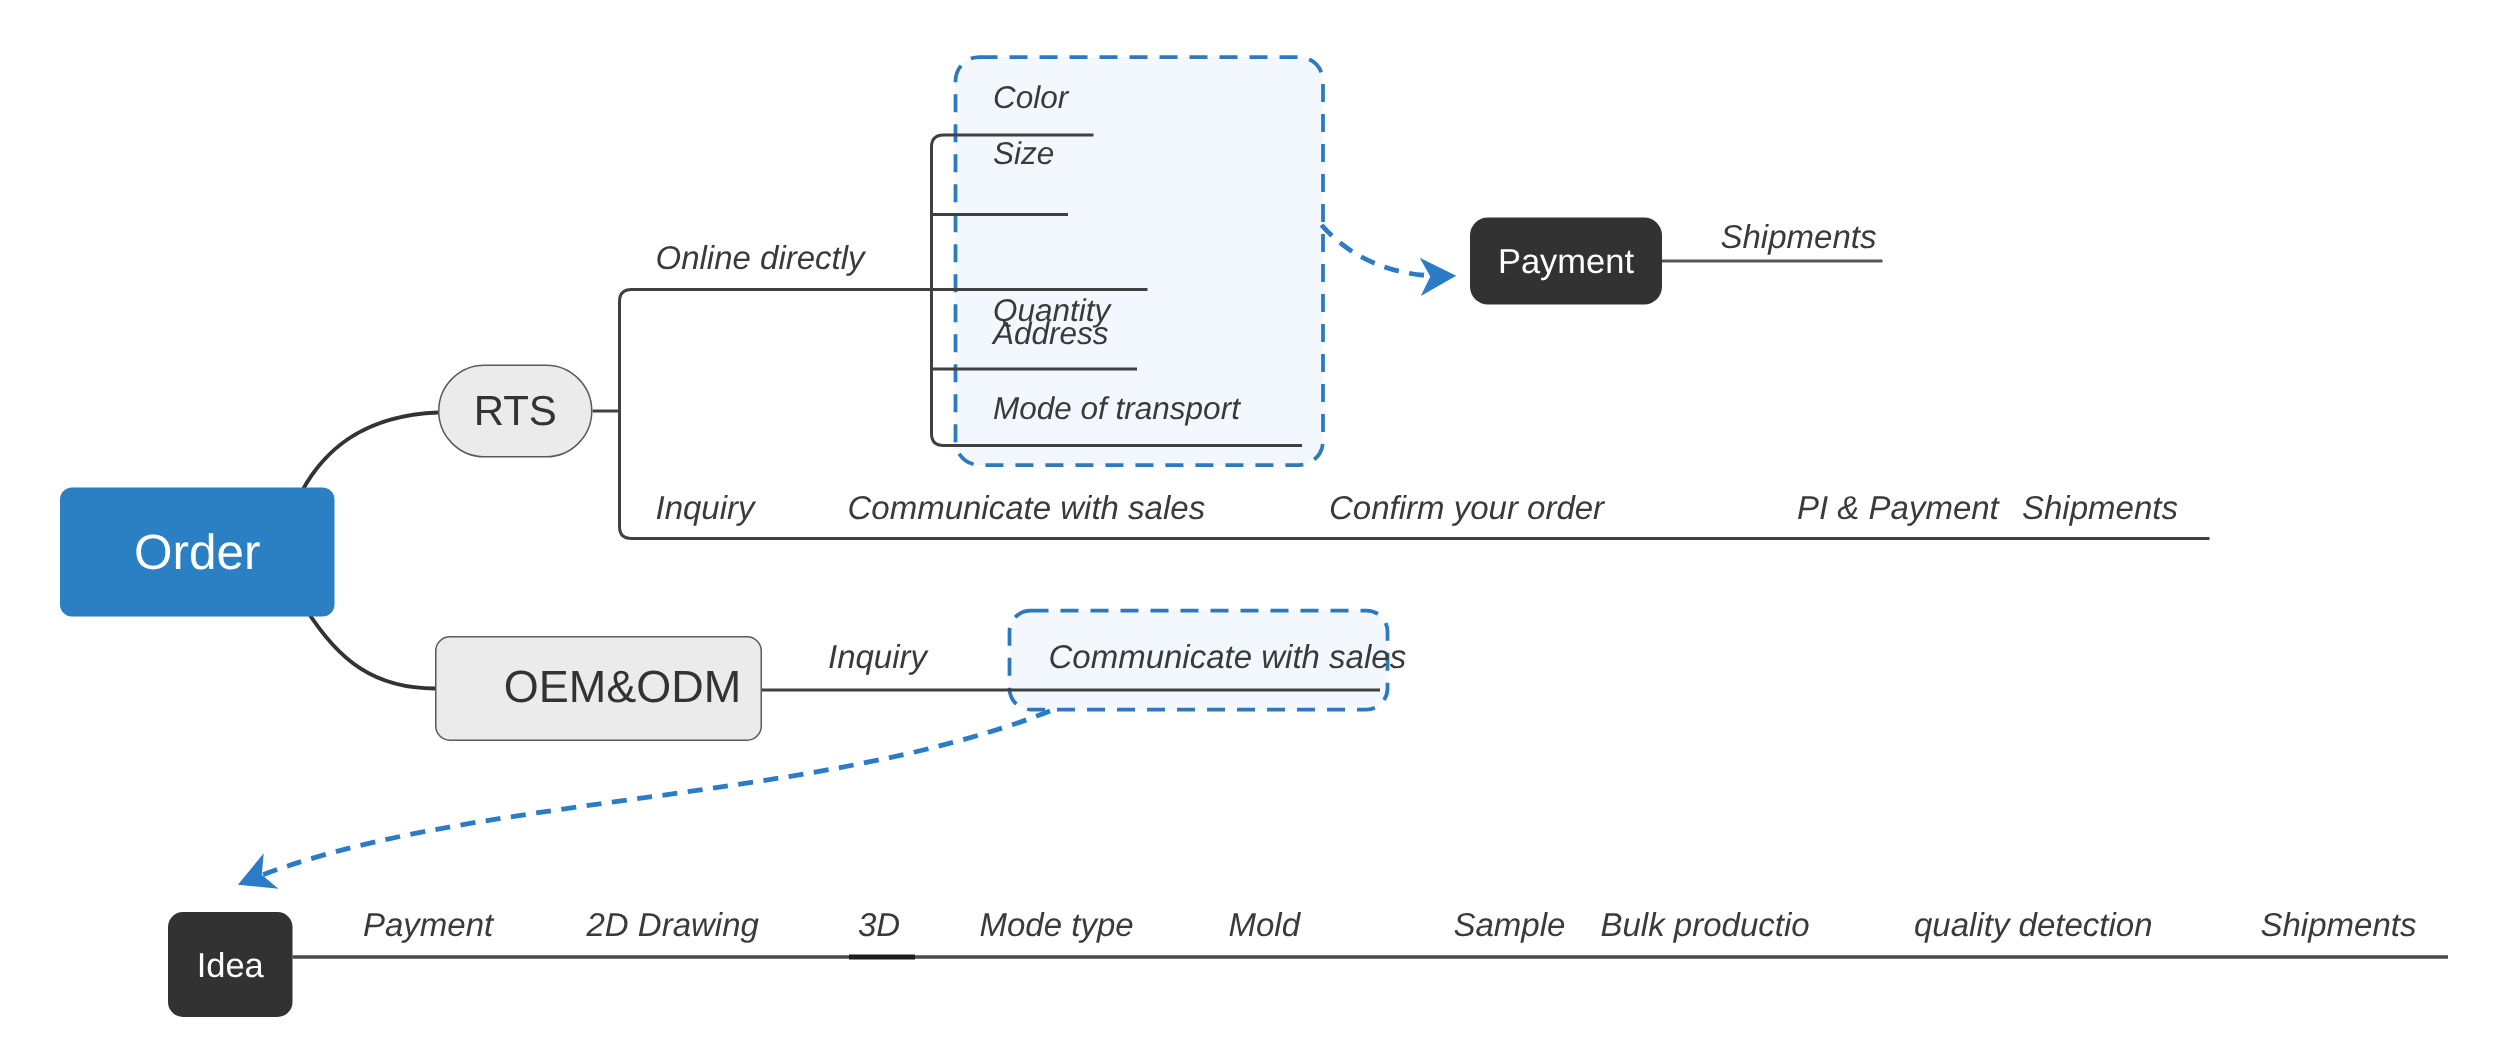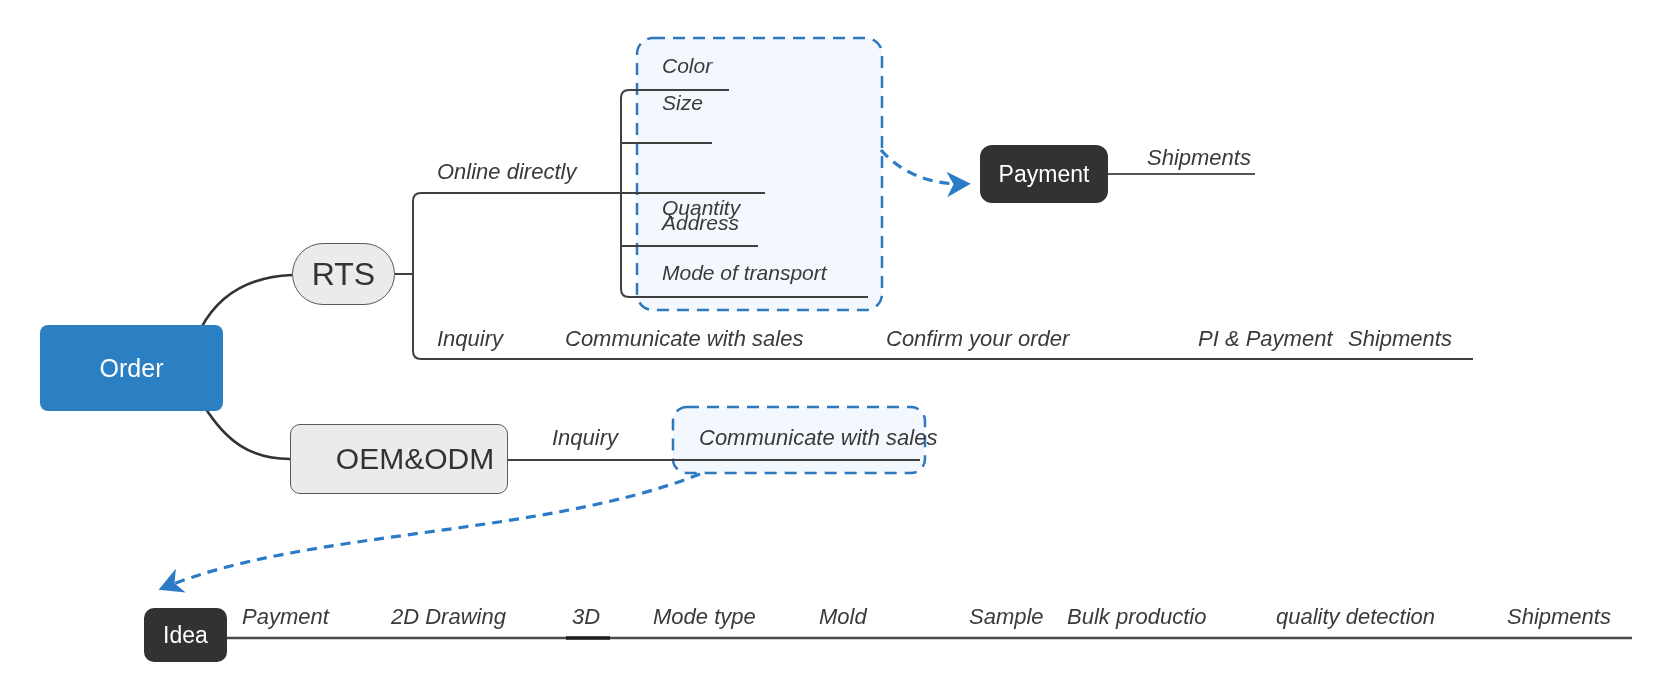--- a/index.html
+++ b/index.html
@@ -21,21 +21,21 @@
   }
   .opt{font-size:21px;}
   .node{
     position:absolute;
     display:flex;align-items:center;justify-content:center;
     box-sizing:border-box;
     white-space:nowrap;
   }
   .node-root{
     background:#2b7fc3;color:#ffffff;
-    border-radius:8px;font-size:25px;
+    border-radius:8px;font-size:33px;
   }
   .node-gray{
     background:#ebebeb;color:#333333;
     border:1.5px solid #5a5a5a;border-radius:10px;
   }
   .node-dark{
     background:#323232;color:#ffffff;
     border-radius:12px;font-size:23px;
   }
 </style>
@@ -71,27 +71,27 @@
 
     <line x1="195" y1="638" x2="1632" y2="638" stroke="#4a4a4a" stroke-width="2.4"></line>
     <line x1="566" y1="638" x2="610" y2="638" stroke="#1d1d1d" stroke-width="3.4"></line>
 
     <path d="M 881 150 C 902 174 932 185 966 184" fill="none" stroke="#2b7bc7" stroke-width="3.2" stroke-dasharray="10 7" marker-end="url(#arrowblue)"></path>
     <path d="M 700 474 C 540 537 305 529 163 588" fill="none" stroke="#2b7bc7" stroke-width="3.2" stroke-dasharray="10 7" marker-end="url(#arrowblue)"></path>
   </svg>
 
   <div class="node node-root" style="left:40px;top:325px;width:183px;height:86px;">Order</div>
 
-  <div class="node node-gray" style="left:292px;top:243px;width:103px;height:62px;font-size:32px;border-radius:31px;">RTS</div>
+  <div class="node node-gray" style="left:292px;top:243px;width:103px;height:62px;font-size:28px;border-radius:31px;">RTS</div>
 
   <div class="node node-gray" style="left:290px;top:424px;width:218px;height:70px;font-size:30px;padding-left:32px;">OEM&amp;ODM</div>
 
   <div class="node node-dark" style="left:980px;top:145px;width:128px;height:58px;">Payment</div>
 
-  <div class="node node-dark" style="left:112px;top:608px;width:83px;height:54px;border-radius:10px;margin-left:32px;">Idea</div>
+  <div class="node node-dark" style="left:112px;top:608px;width:83px;height:70px;border-radius:10px;">Idea</div>
 
   <div class="label" style="left:437px;top:157px;text-align:right;">Online directly</div>
 
   <div class="label opt" style="left:662px;top:51px;">Color</div>
   <div class="label opt" style="left:662px;top:88px;">Size</div>
   <div class="label opt" style="left:662px;top:155px;margin-top:38px;">Quantity</div>
   <div class="label opt" style="left:662px;top:208px;">Address</div>
   <div class="label opt" style="left:662px;top:258px;text-align:right;">Mode of transport</div>
 
   <div class="label" style="left:1147px;top:143px;">Shipments</div>

